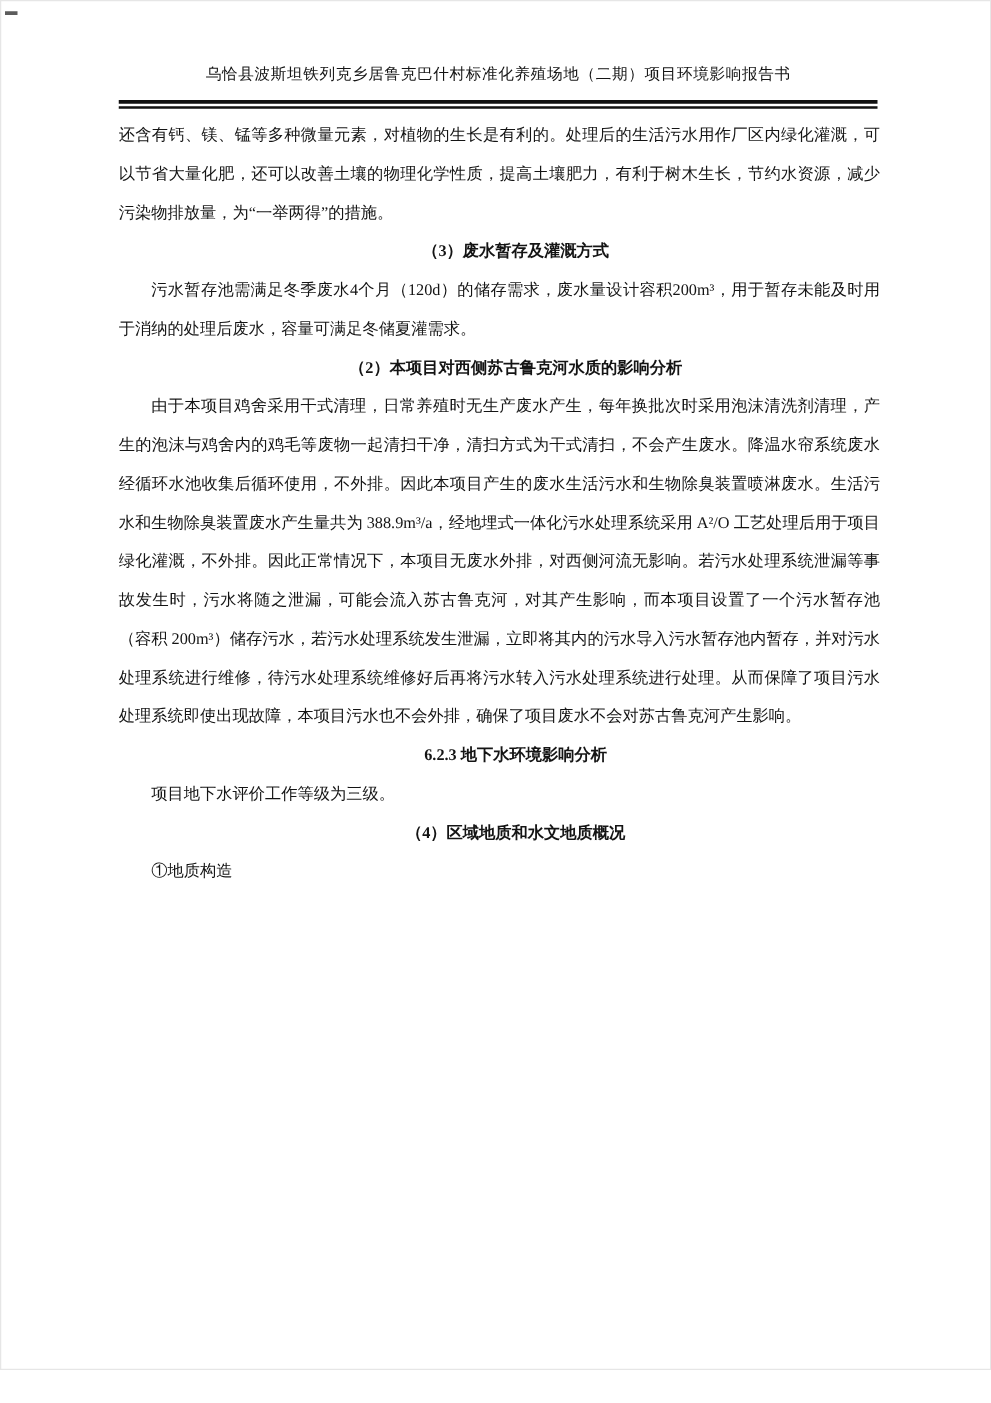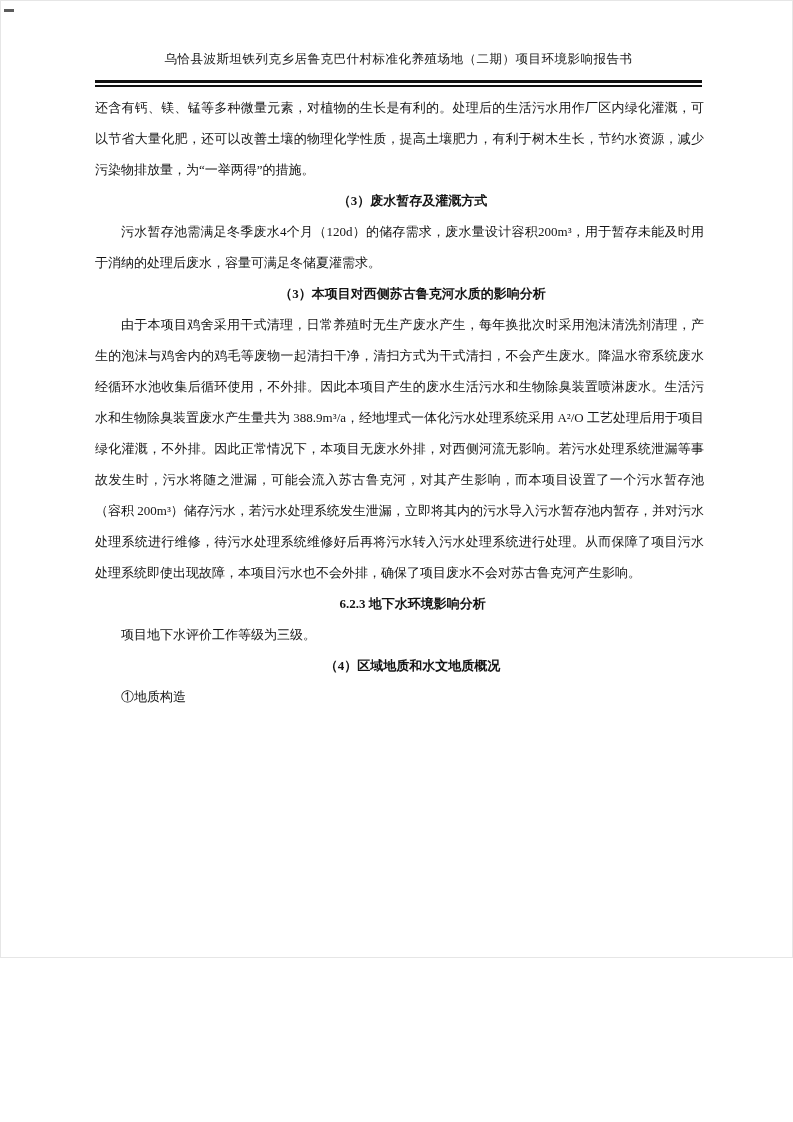--- a/index.html
+++ b/index.html
@@ -3,21 +3,21 @@
 <meta charset="utf-8">
 <style>
   html, body {
     margin: 0;
     padding: 0;
     background: #ffffff;
   }
   .page {
     position: relative;
     width: 793px;
-    height: 958px;
+    height: 1096px;
     background: #ffffff;
     box-sizing: border-box;
     border: 1px solid #e6e6e6;
     overflow: hidden;
     font-family: "Liberation Serif", "DejaVu Serif", serif;
     color: #141414;
   }
   .scan-artifact {
     position: absolute;
     left: 3px;
@@ -103,21 +103,21 @@
   </div>
 
   <div class="doc-body">
     <p class="no-indent">还含有钙、镁、锰等多种微量元素，对植物的生长是有利的。处理后的生活污水用作厂区内绿化灌溉，可以节省大量化肥，还可以改善土壤的物理化学性质，提高土壤肥力，有利于树木生长，节约水资源，减少污染物排放量，为“一举两得”的措施。</p>
 
 
     <p class="heading">（3）废水暂存及灌溉方式</p>
 
     <p>污水暂存池需满足冬季废水4个月（120d）的储存需求，废水量设计容积200m³，用于暂存未能及时用于消纳的处理后废水，容量可满足冬储夏灌需求。</p>
 
-    <p class="heading">（3）本项目对西侧苏古鲁克河水质的影响分析</p>
+    <p class="heading">（2）本项目对西侧苏古鲁克河水质的影响分析</p>
 
     <p>由于本项目鸡舍采用干式清理，日常养殖时无生产废水产生，每年换批次时采用泡沫清洗剂清理，产生的泡沫与鸡舍内的鸡毛等废物一起清扫干净，清扫方式为干式清扫，不会产生废水。降温水帘系统废水经循环水池收集后循环使用，不外排。因此本项目产生的废水生活污水和生物除臭装置喷淋废水。生活污水和生物除臭装置废水产生量共为 388.9m³/a，经地埋式一体化污水处理系统采用 A²/O 工艺处理后用于项目绿化灌溉，不外排。因此正常情况下，本项目无废水外排，对西侧河流无影响。若污水处理系统泄漏等事故发生时，污水将随之泄漏，可能会流入苏古鲁克河，对其产生影响，而本项目设置了一个污水暂存池（容积 200m³）储存污水，若污水处理系统发生泄漏，立即将其内的污水导入污水暂存池内暂存，并对污水处理系统进行维修，待污水处理系统维修好后再将污水转入污水处理系统进行处理。从而保障了项目污水处理系统即使出现故障，本项目污水也不会外排，确保了项目废水不会对苏古鲁克河产生影响。</p>
 
 
     <p class="heading">6.2.3 地下水环境影响分析</p>
 
     <p>项目地下水评价工作等级为三级。</p>
 
     <p class="heading">（4）区域地质和水文地质概况</p>
 

